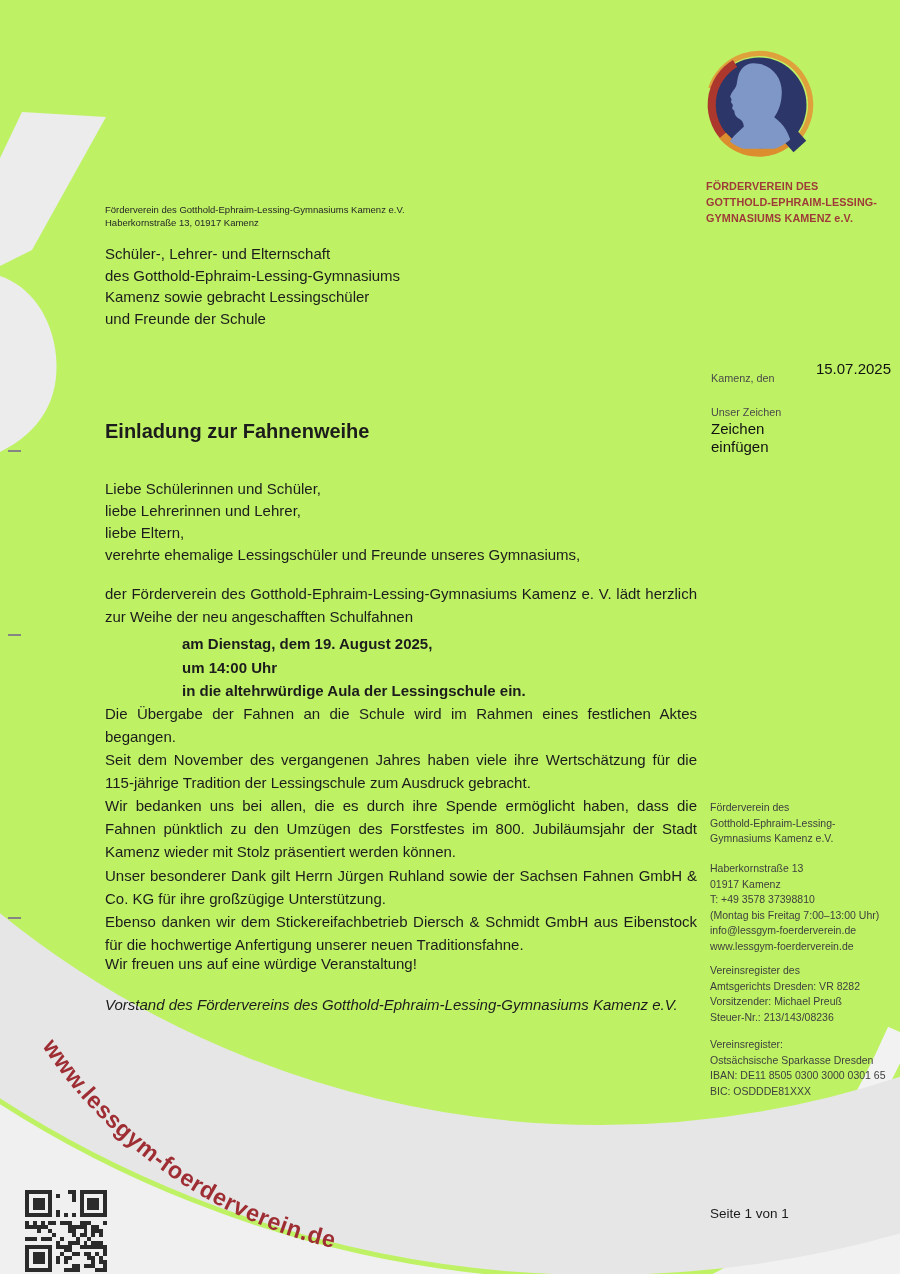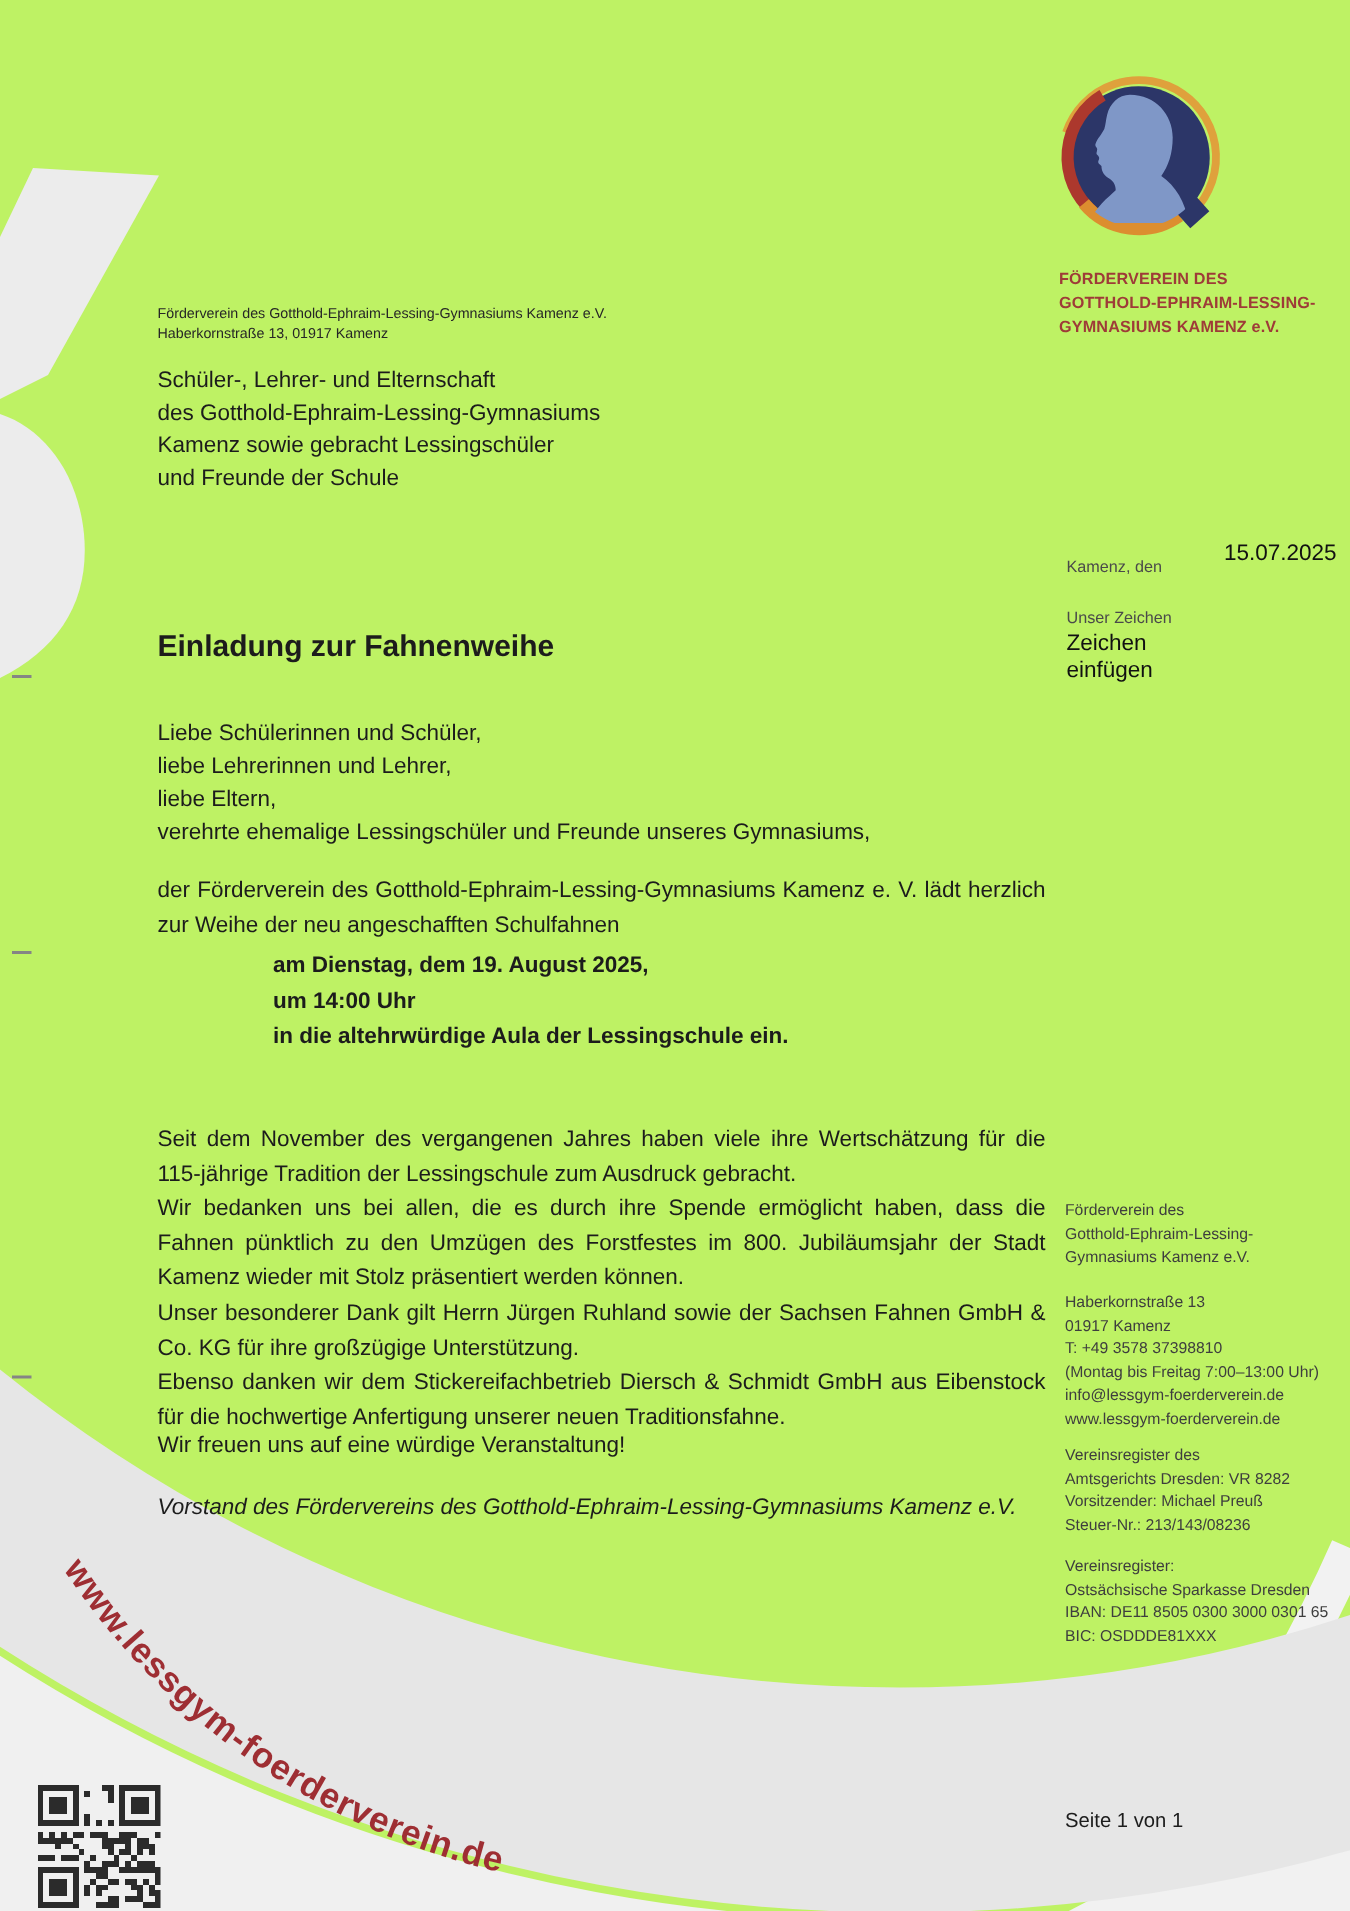--- a/index.html
+++ b/index.html
@@ -120,20 +120,21 @@
   </div>
 
   <div class="layer para p-intro">der Förderverein des Gotthold-Ephraim-Lessing-Gymnasiums Kamenz e. V. lädt herzlich zur Weihe der neu angeschafften Schulfahnen</div>
 
   <div class="layer invite">
     <div>am Dienstag, dem 19. August 2025,</div>
     <div>um 14:00 Uhr</div>
     <div>in die altehrwürdige Aula der Lessingschule ein.</div>
   </div>
 
+  <div class="layer para p-ceremony">Die Übergabe der Fahnen an die Schule wird im Rahmen eines festlichen Aktes begangen.</div>
 
   <div class="layer para p-thanks">
     <div>Seit dem November des vergangenen Jahres haben viele ihre Wertschätzung für die 115-jährige Tradition der Lessingschule zum Ausdruck gebracht.</div>
     <div>Wir bedanken uns bei allen, die es durch ihre Spende ermöglicht haben, dass die Fahnen pünktlich zu den Umzügen des Forstfestes im 800. Jubiläumsjahr der Stadt Kamenz wieder mit Stolz präsentiert werden können.</div>
   </div>
 
   <div class="layer para p-dank">
     <div>Unser besonderer Dank gilt Herrn Jürgen Ruhland sowie der Sachsen Fahnen GmbH &amp; Co. KG für ihre großzügige Unterstützung.</div>
     <div>Ebenso danken wir dem Stickereifachbetrieb Diersch &amp; Schmidt GmbH aus Eibenstock für die hochwertige Anfertigung unserer neuen Traditionsfahne.</div>
   </div>

